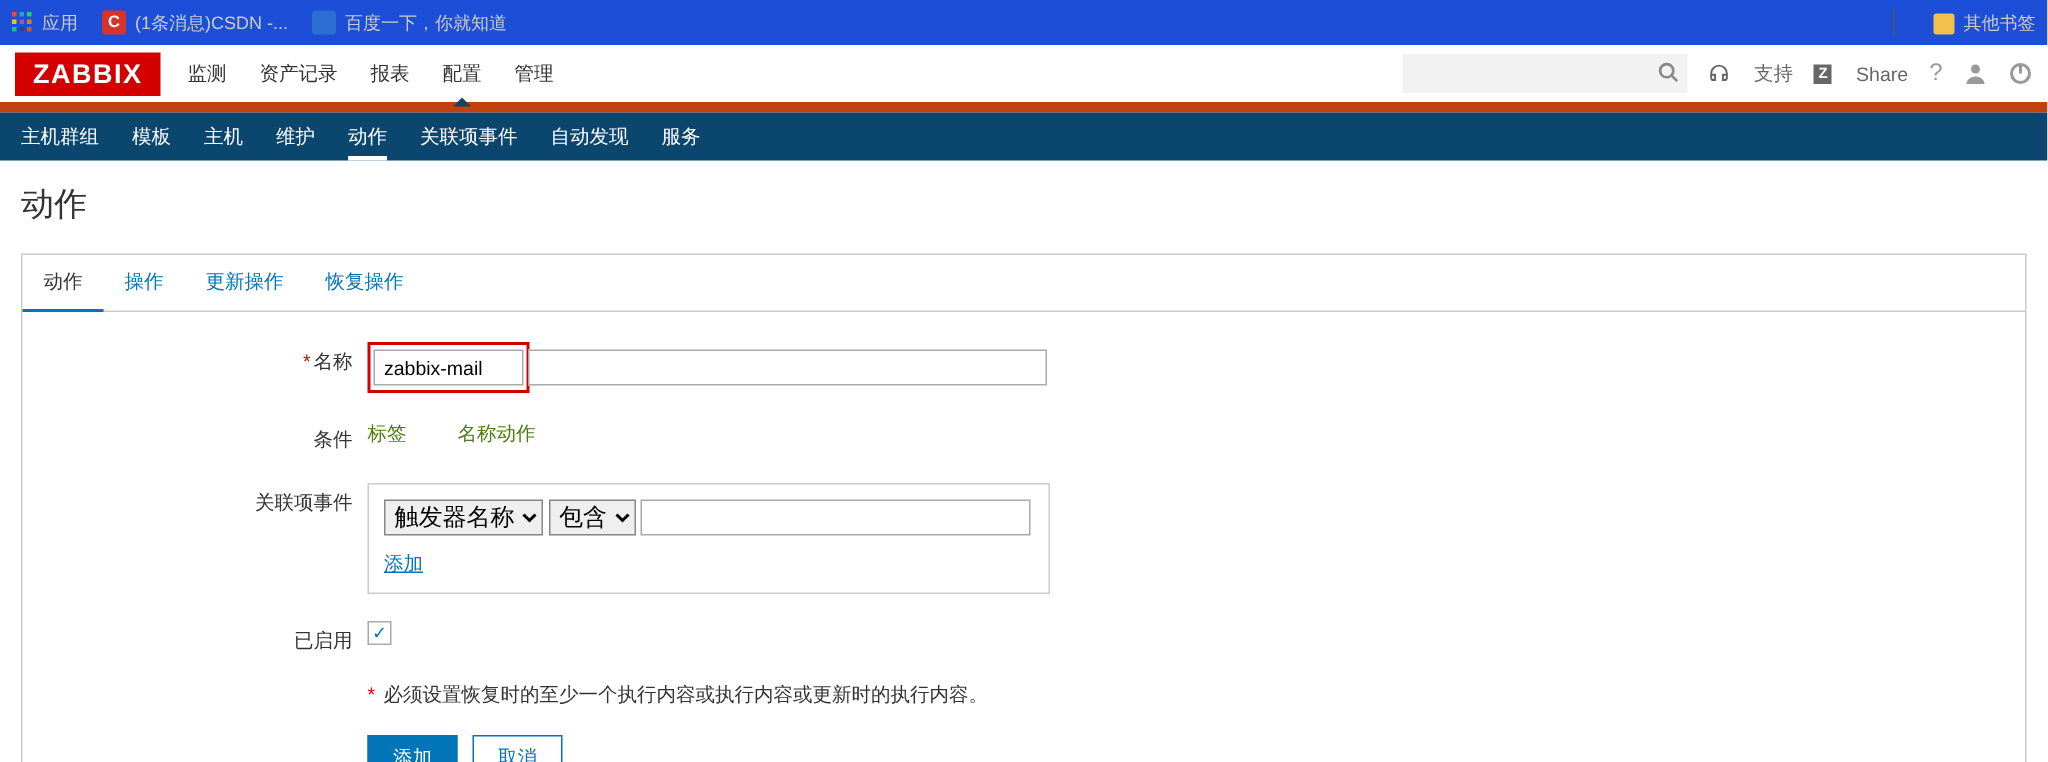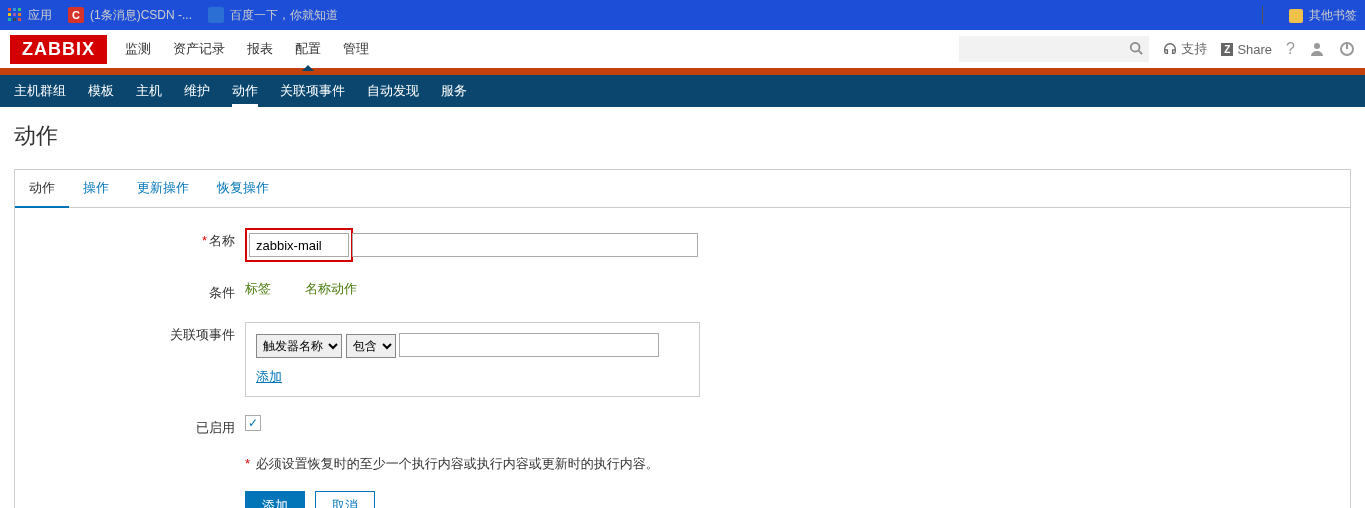--- a/index.html
+++ b/index.html
@@ -54,21 +54,21 @@
       transform: translateX(-50%);
       width: 0; height: 0;
       border-left: 6px solid transparent;
       border-right: 6px solid transparent;
       border-bottom: 6px solid #0a466e;
     }
     .zabbix-right { display: flex; align-items: center; gap: 14px; color: #666; }
     .search-box { position: relative; }
     .search-input { width: 190px; height: 26px; border: none; background: #f2f2f2; padding: 0 28px 0 8px; }
     .search-icon { position: absolute; right: 6px; top: 5px; color: #888; }
-    .header-link { color: #666; cursor: pointer; display: flex; align-items: center; gap: 4px; font-size: 13px; }
+    .header-link { color: #666; cursor: pointer; display: flex; align-items: center; gap: 16px; font-size: 13px; }
     
     
     .sub-nav {
       background: #0a466e;
       color: #fff;
       display: flex;
       gap: 22px;
       padding: 0 14px;
       height: 32px;
       align-items: center;
@@ -102,21 +102,21 @@
     .name-highlight-box {
       border: 2px solid #d40000;
       padding: 3px 2px 3px 2px;
       display: inline-block;
     }
     
     .cond-table-head { display: flex; color: #4d7c0f; font-size: 13px; margin-bottom: 6px; }
     .cond-table-head span:first-child { width: 60px; }
     
     .new-cond { border: 1px solid #ccc; padding: 10px; width: 455px; }
-    .select-native { height: 24px; border: 1px solid #888; background: #efefef; font-size: 12px; padding: 0 2px; }
+    .select-native { height: 24px; border: 1px solid #888; background: #efefef; font-size: 16px; padding: 0 2px; }
     .mini-input { width: 260px; height: 24px; border: 1px solid #aaa; }
     .add-link { color: #0275b8; cursor: pointer; display: inline-block; margin-top: 10px; text-decoration: underline; font-size: 13px; }
     
     .checkbox-styled {
       width: 16px; height: 16px;
       border: 1px solid #aaa;
       display: inline-flex;
       align-items: center;
       justify-content: center;
       color: #0275b8;

